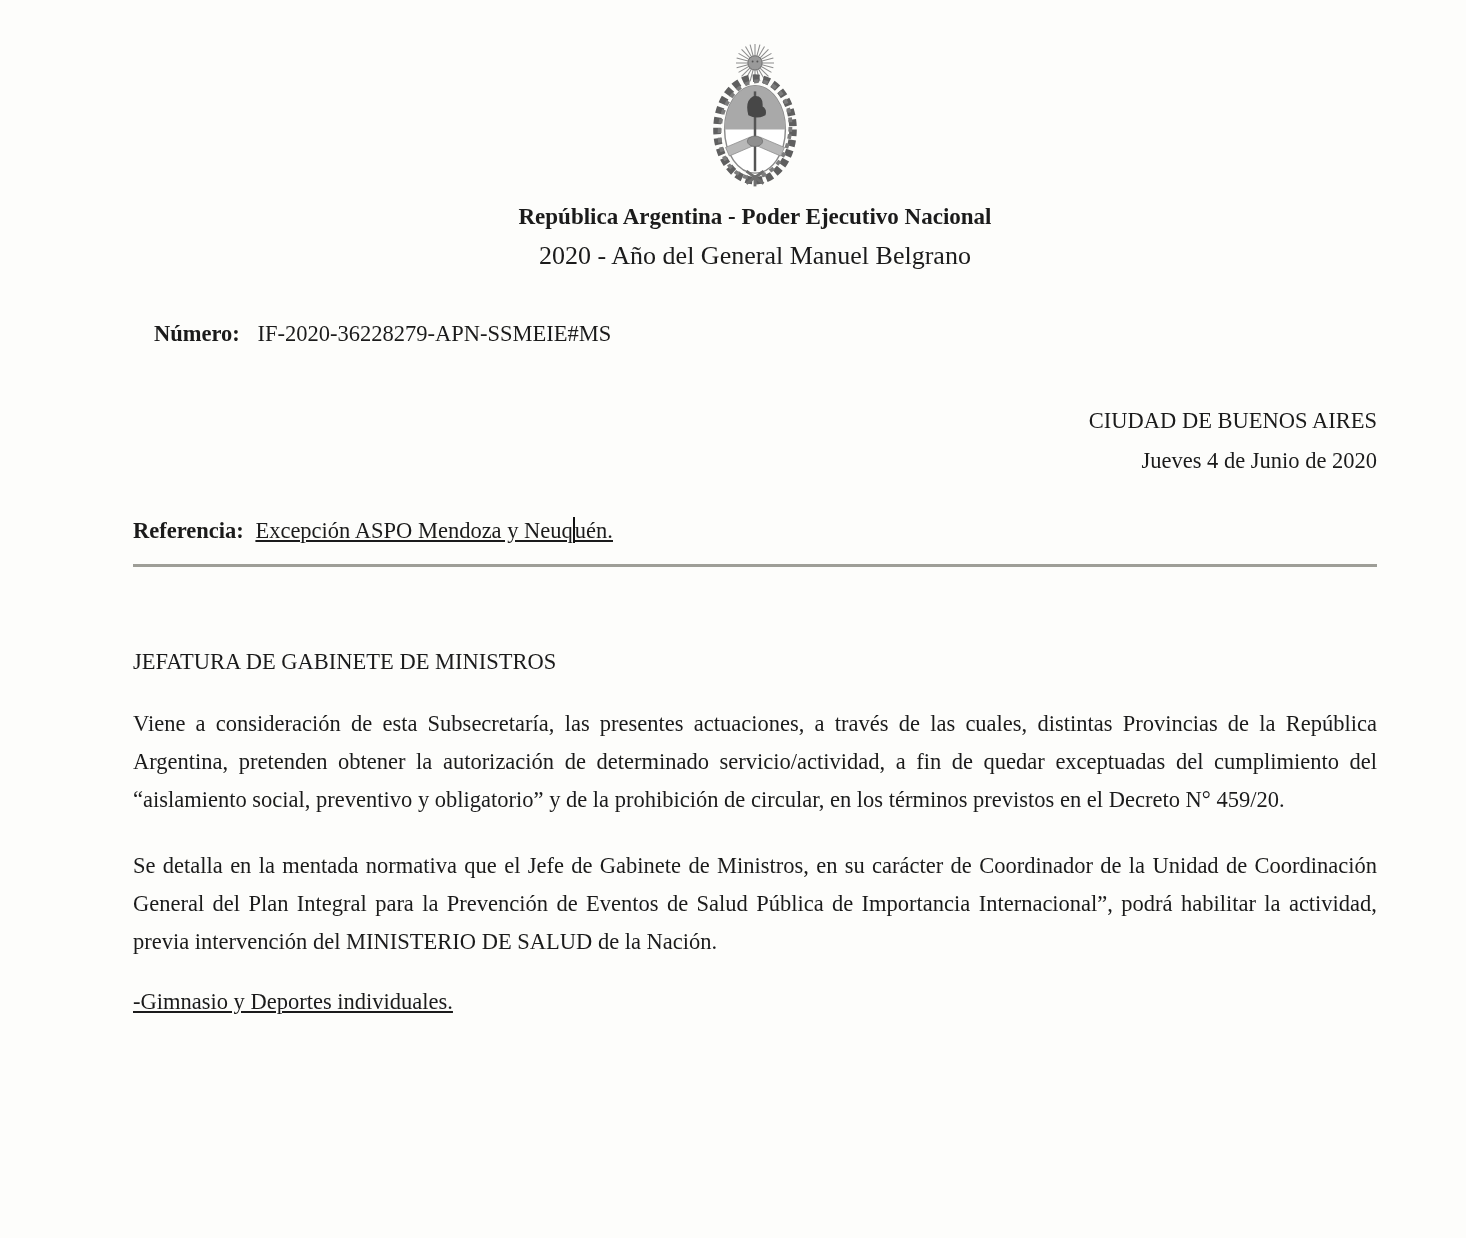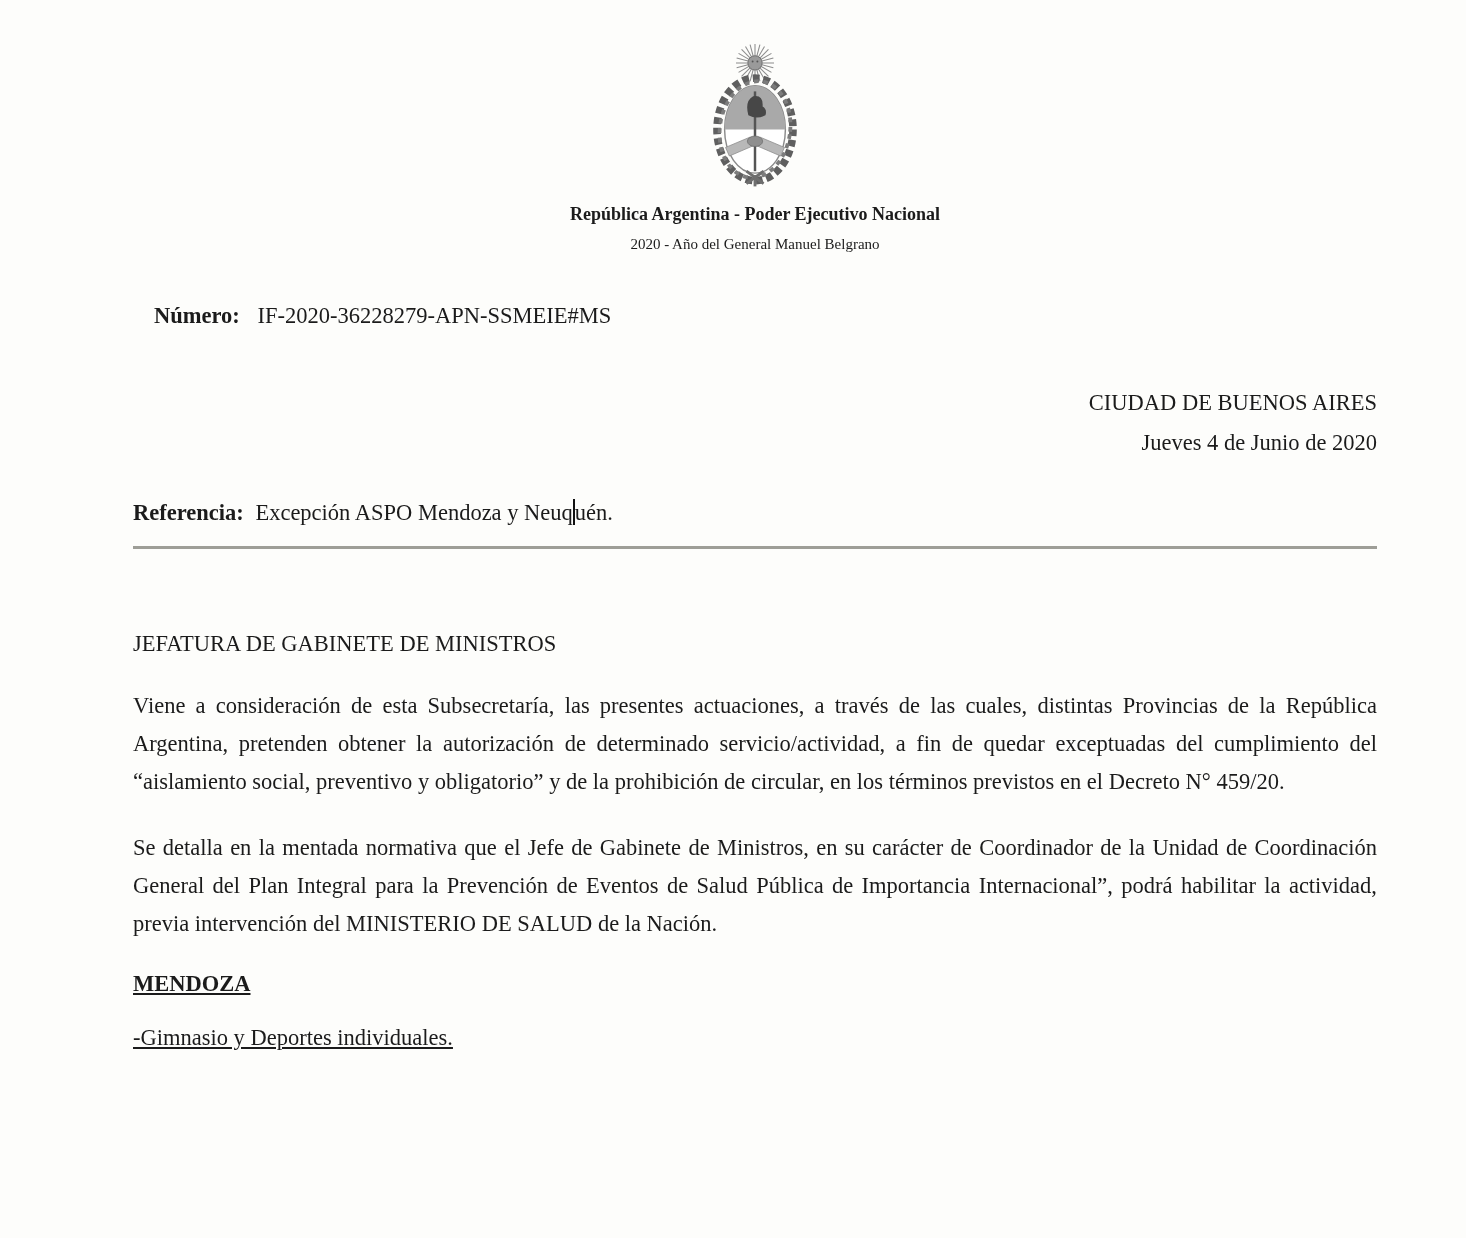--- a/index.html
+++ b/index.html
@@ -23,44 +23,44 @@
   }
   .doc-header { text-align: center; }
   .coat-of-arms {
     display: block;
     margin: 0 auto 10px auto;
     width: 106px;
     height: 152px;
   }
   .doc-header-title {
     font-weight: bold;
-    font-size: 18px;
+    font-size: 23px;
     margin: 0 0 11px 0;
   }
   .doc-header-subtitle {
-    font-size: 15px;
+    font-size: 26px;
     margin: 0;
     text-align: center;
   }
   .doc-type {
     text-align: center;
     font-weight: bold;
     margin-top: 47px;
   }
   .number-row { margin-top: 50px; }
   .number-row .label { font-weight: bold; margin-left: 21px; }
   .number-row .value { margin-left: 12px; }
   .place-date {
     text-align: right;
     margin-top: 54px;
     line-height: 40px;
   }
   .reference-row { margin-top: 36px; line-height: 28px; }
   .reference-row .label { font-weight: bold; }
-  .reference-row .value { margin-left: 6px; }
+  .reference-row .value { margin-left: 6px; text-decoration: underline; }
   .text-cursor {
     display: inline-block;
     width: 2px;
     height: 26px;
     background: #111;
     vertical-align: -5px;
   }
   .divider {
     border: none;
     border-top: 3px solid #9e9e97;
@@ -158,17 +158,16 @@
 
   <hr class="divider">
 
   <div class="section-heading">JEFATURA DE GABINETE DE MINISTROS</div>
 
   <p class="body-par first">Viene a consideración de esta Subsecretaría, las presentes actuaciones, a través de las cuales, distintas Provincias de la República Argentina, pretenden obtener la autorización de determinado servicio/actividad, a fin de quedar exceptuadas del cumplimiento del “aislamiento social, preventivo y obligatorio” y de la prohibición de circular, en los términos previstos en el Decreto N° 459/20.</p>
 
   <p class="body-par">Se detalla en la mentada normativa que el Jefe de Gabinete de Ministros, en su carácter de Coordinador de la Unidad de Coordinación General del Plan Integral para la Prevención de Eventos de Salud Pública de Importancia Internacional”, podrá habilitar la actividad, previa intervención del MINISTERIO DE SALUD de la Nación.</p>
 
 
-  <div class="province-heading">MENDOZA</div>
 
   <div class="province-item">-Gimnasio y Deportes individuales.</div>
 
 </div>
 
 </body></html>

